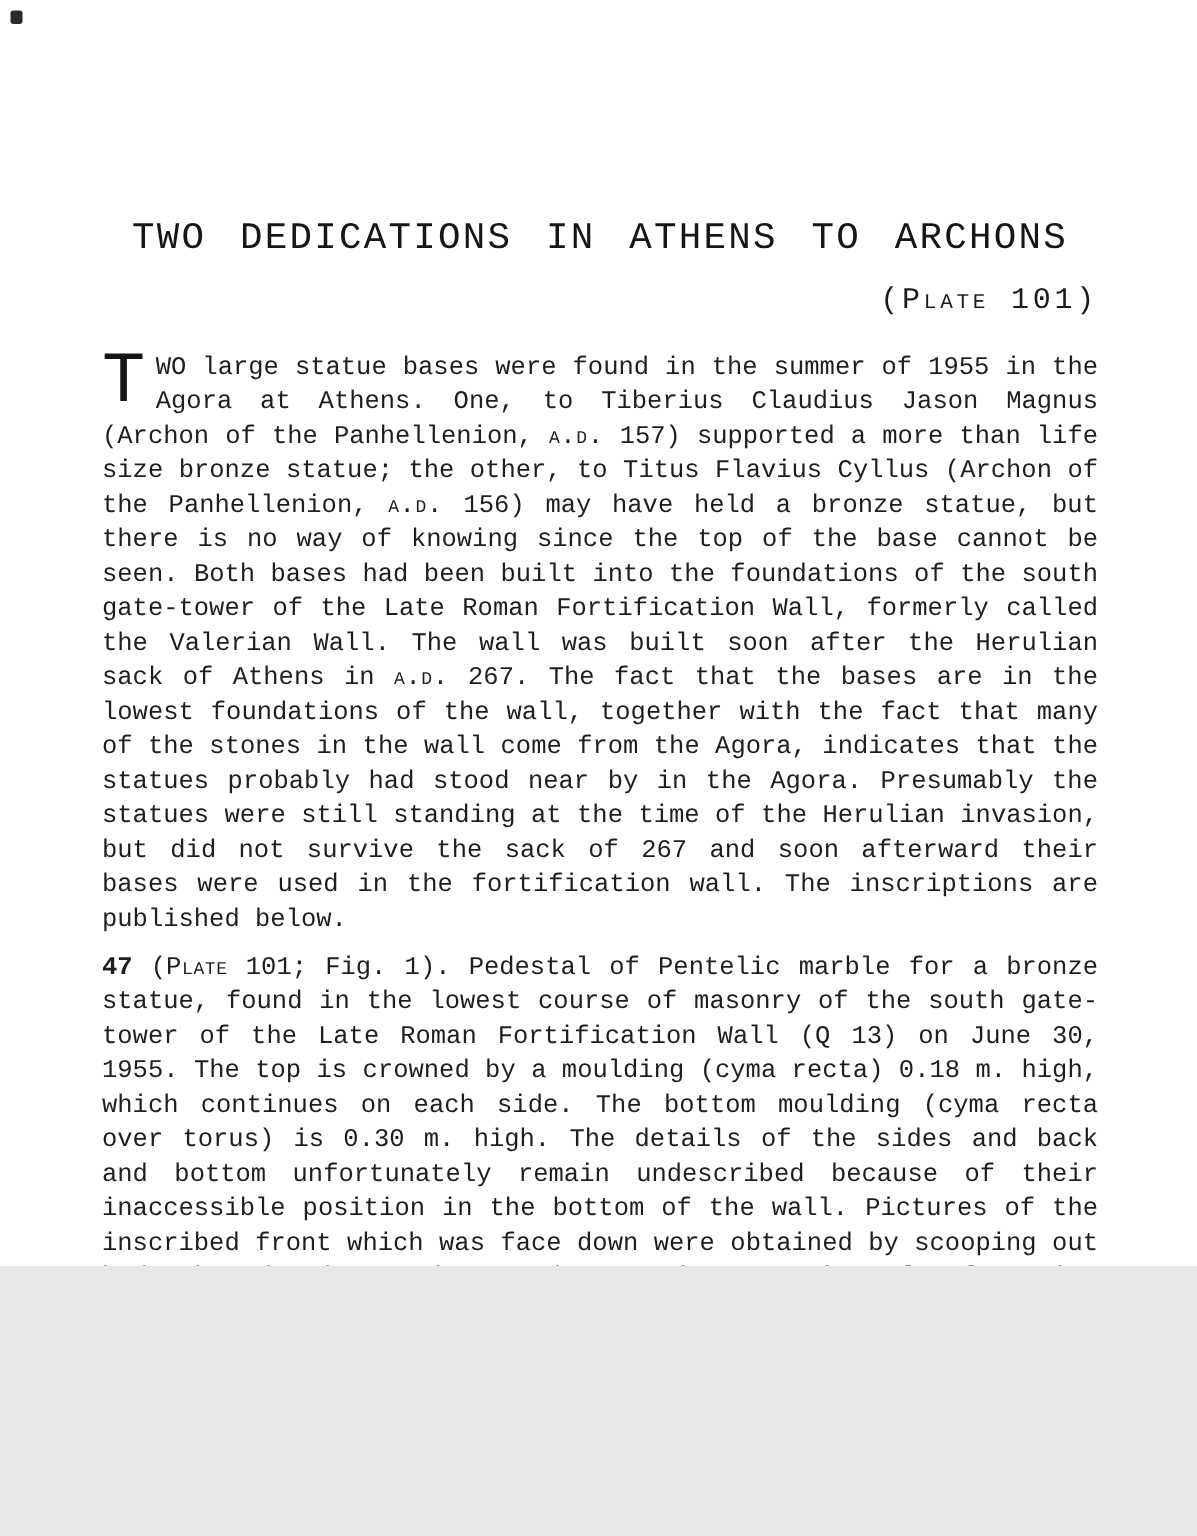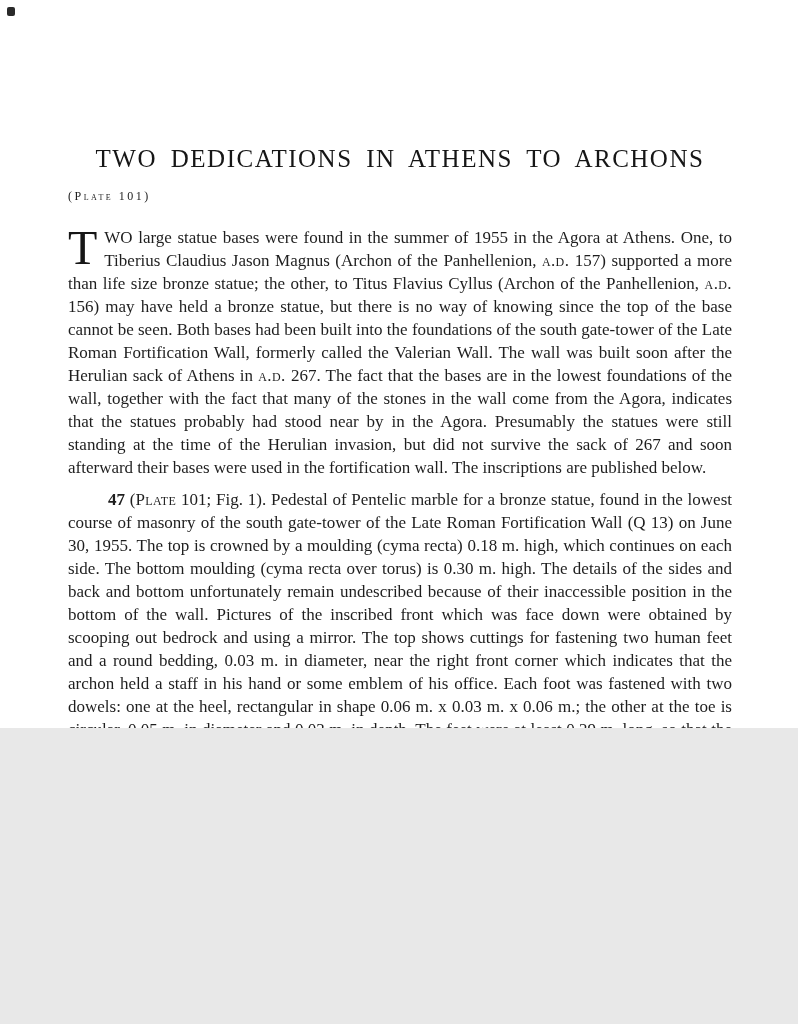--- a/index.html
+++ b/index.html
@@ -3,25 +3,25 @@
 <meta charset="utf-8">
 <style>
   html, body {
     margin: 0;
     padding: 0;
     background: #e8e8e8;
   }
   .page {
     position: relative;
     width: 798px;
-    height: 728px;
+    height: 844px;
     margin: 0 auto;
     background: #ffffff;
     color: #1e1e1e;
-    font-family: Liberation Serif, serif;
+    font-family: Liberation Mono, monospace;
     box-sizing: border-box;
     padding: 143px 66px 0 68px;
     overflow: hidden;
   }
   .speck {
     position: absolute;
     left: 7px;
     top: 7px;
     width: 8px;
     height: 9px;
@@ -33,22 +33,22 @@
     text-align: center;
     font-weight: normal;
     font-size: 25px;
     line-height: 32px;
     letter-spacing: 1.5px;
     word-spacing: 6px;
     color: #161616;
   }
   h1.title .tline { display: block; }
   .plate {
-    text-align: left;
-    font-size: 12px;
+    text-align: right;
+    font-size: 20px;
     font-variant: small-caps;
     letter-spacing: 2.5px;
     margin: 14px 0 22px 0;
     color: #1b1b1b;
   }
   .body-text p {
     margin: 0;
     text-align: justify;
     font-size: 17px;
     line-height: 23px;
@@ -57,21 +57,21 @@
   .body-text p.spaced { margin-top: 9px; }
   .body-text p.indent { text-indent: 30px; }
   .dropcap {
     float: left;
     font-size: 48px;
     line-height: 39px;
     padding: 2px 7px 0 0;
     color: #161616;
   }
   .sc { font-variant: small-caps; letter-spacing: 0.4px; }
-  .b { font-weight: bold; margin-left: 40px; }
+  .b { font-weight: bold; }
 </style>
 </head>
 <body>
 
 <div class="page">
   <div class="speck"></div>
 
   <h1 class="title">
     <span class="tline">TWO DEDICATIONS IN ATHENS TO ARCHONS</span>
   </h1>

